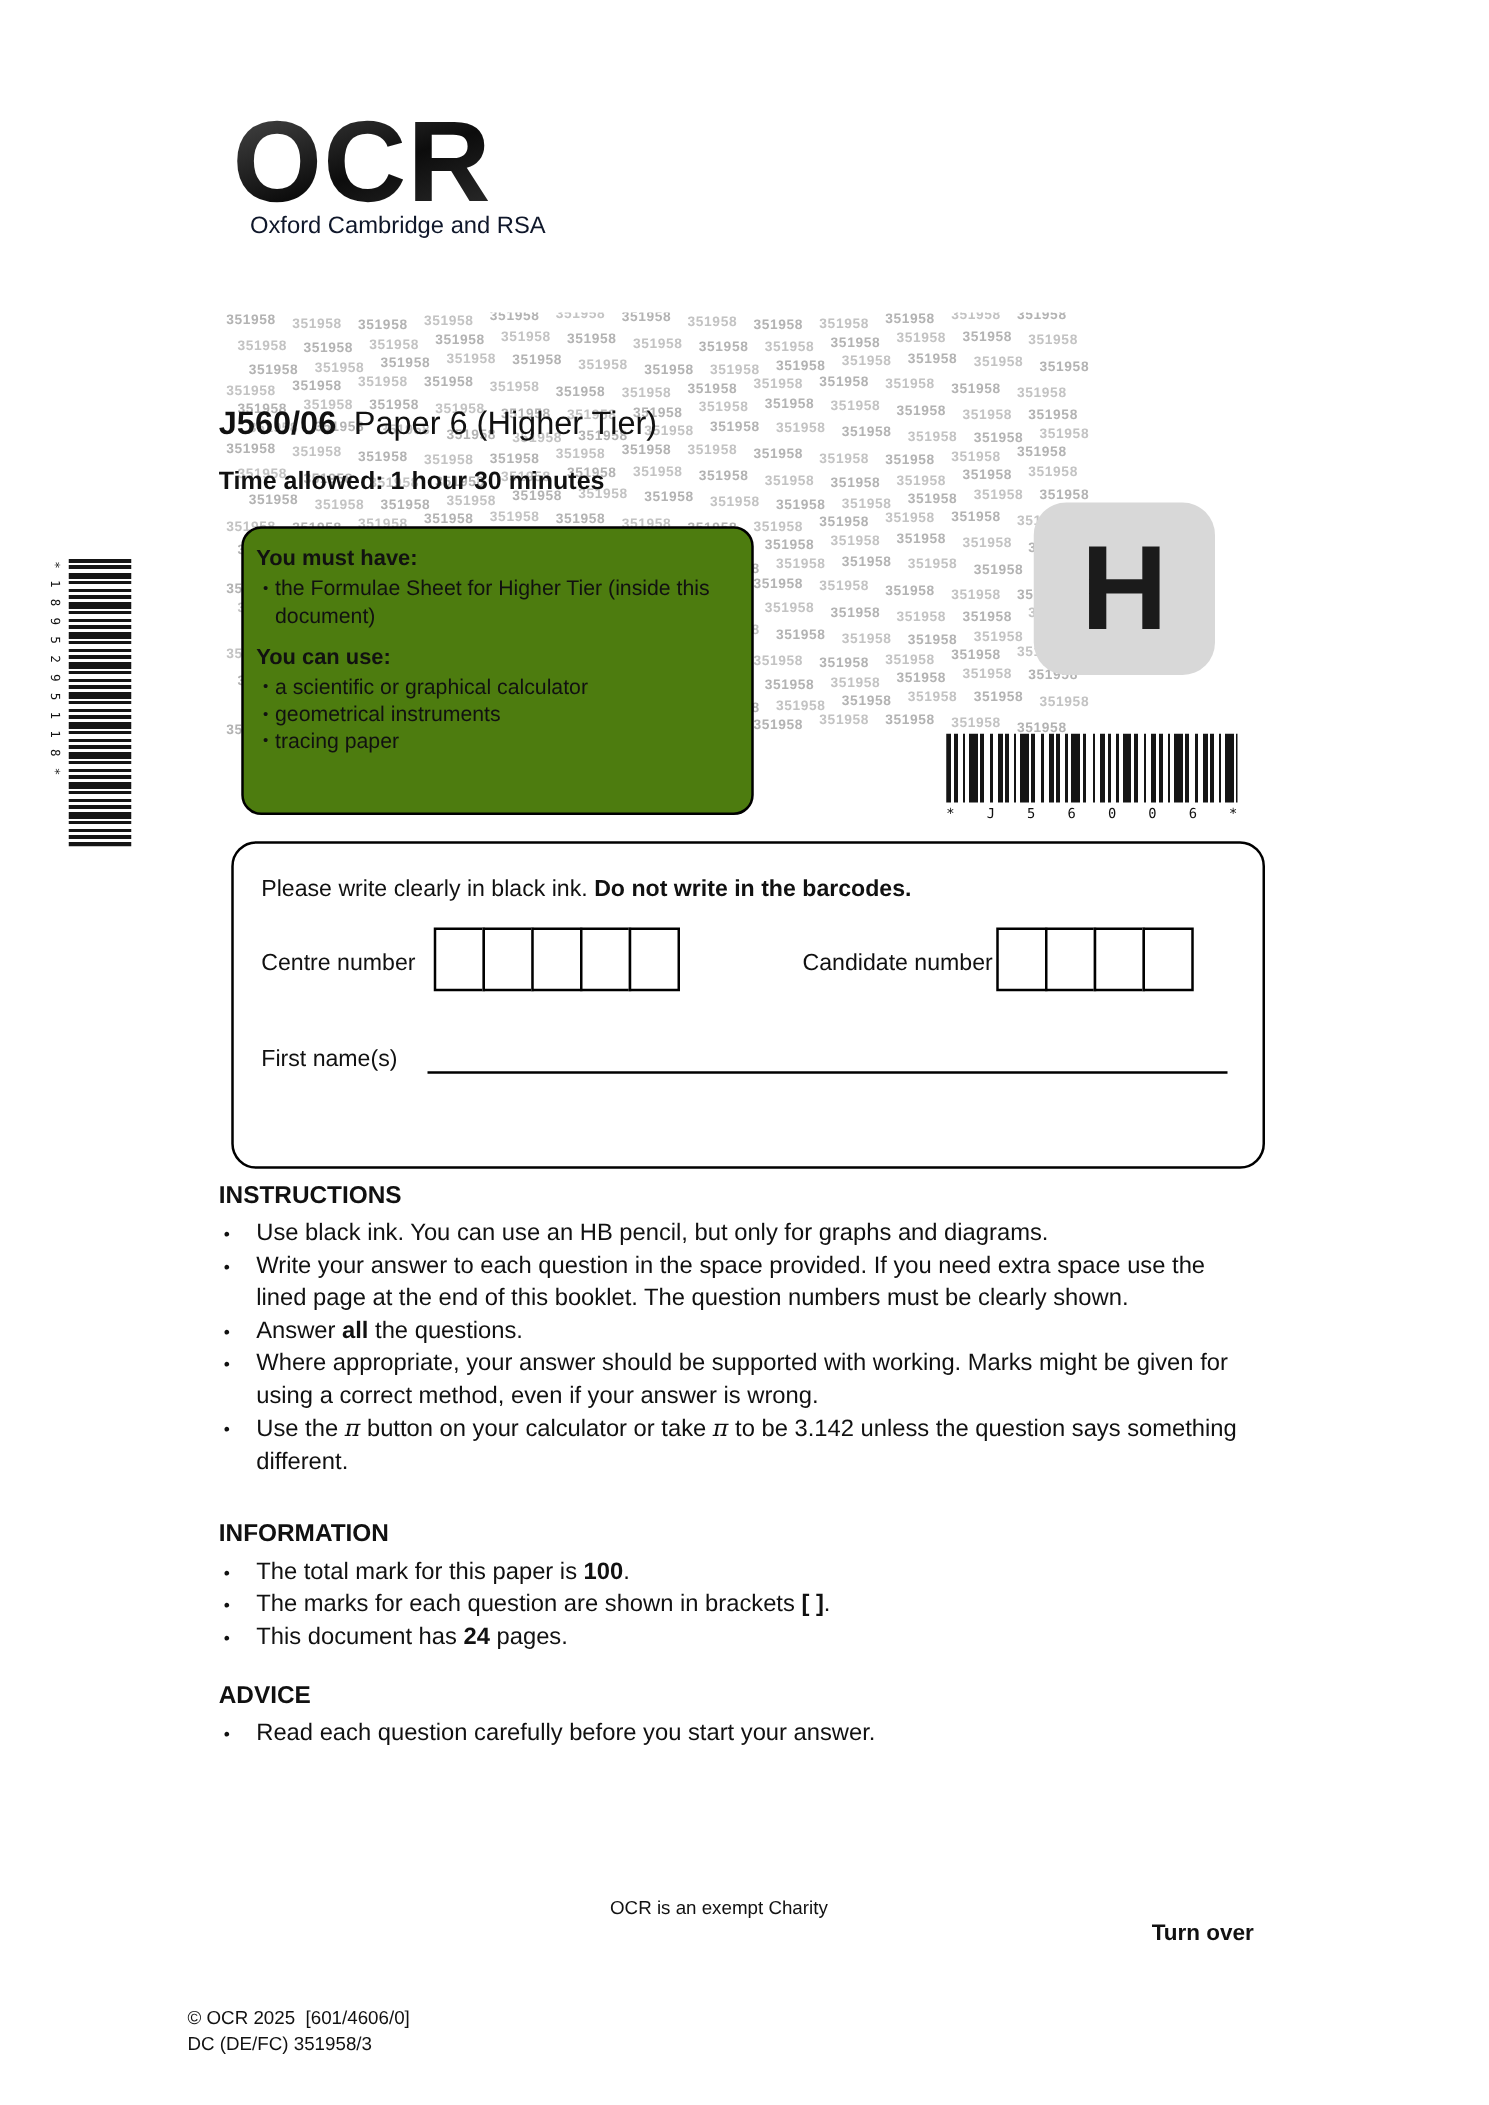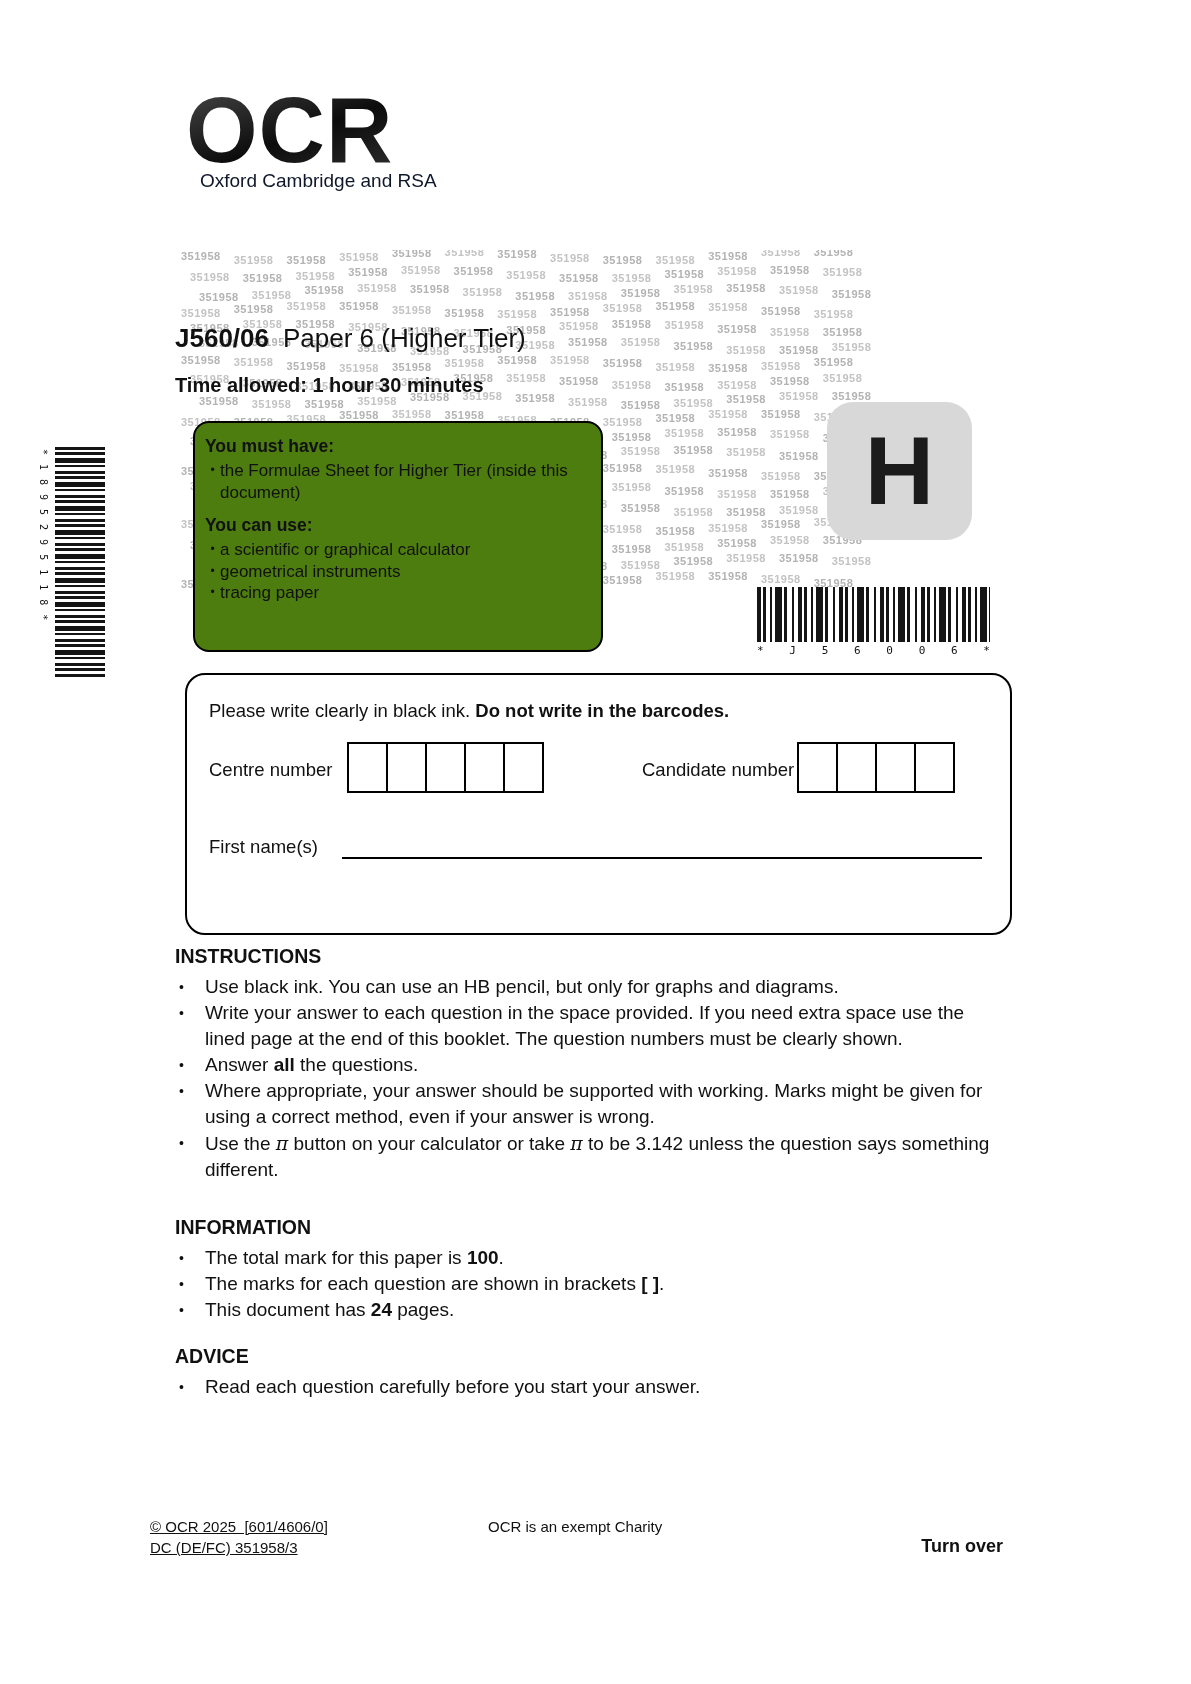--- a/index.html
+++ b/index.html
@@ -109,21 +109,21 @@
   
   .section { position: absolute; left: 175px; width: 845px; z-index: 1; }
   .section h2 { font-size: 19.5px; font-weight: bold; margin-bottom: 6px; }
   .main-list .li { display: flex; line-height: 26px; font-size: 19px; }
   .main-list .dot { width: 30px; flex: 0 0 30px; text-align: left; padding-left: 4px; font-size: 14px; }
   .main-list .litext { flex: 1; max-width: 795px; }
   .b { font-weight: bold; }
   .pi { font-family: "DejaVu Serif", serif; font-style: italic; }
 
   
-  .footer-left { position: absolute; left: 150px; top: 1516px; font-size: 15px; line-height: 21px; z-index: 1; text-decoration: underline; }
+  .footer-left { position: absolute; left: 150px; top: 1604px; font-size: 15px; line-height: 21px; z-index: 1; }
   .footer-left div { white-space: pre; }
   .footer-center { position: absolute; left: 488px; top: 1518px; font-size: 15px; z-index: 1; }
   .footer-right { position: absolute; left: 840px; top: 1536px; width: 163px; text-align: right; font-size: 18px; font-weight: bold; z-index: 1; }
 </style>
 </head>
 <body>
 
 <div id="page">
 
   <div class="watermark">

